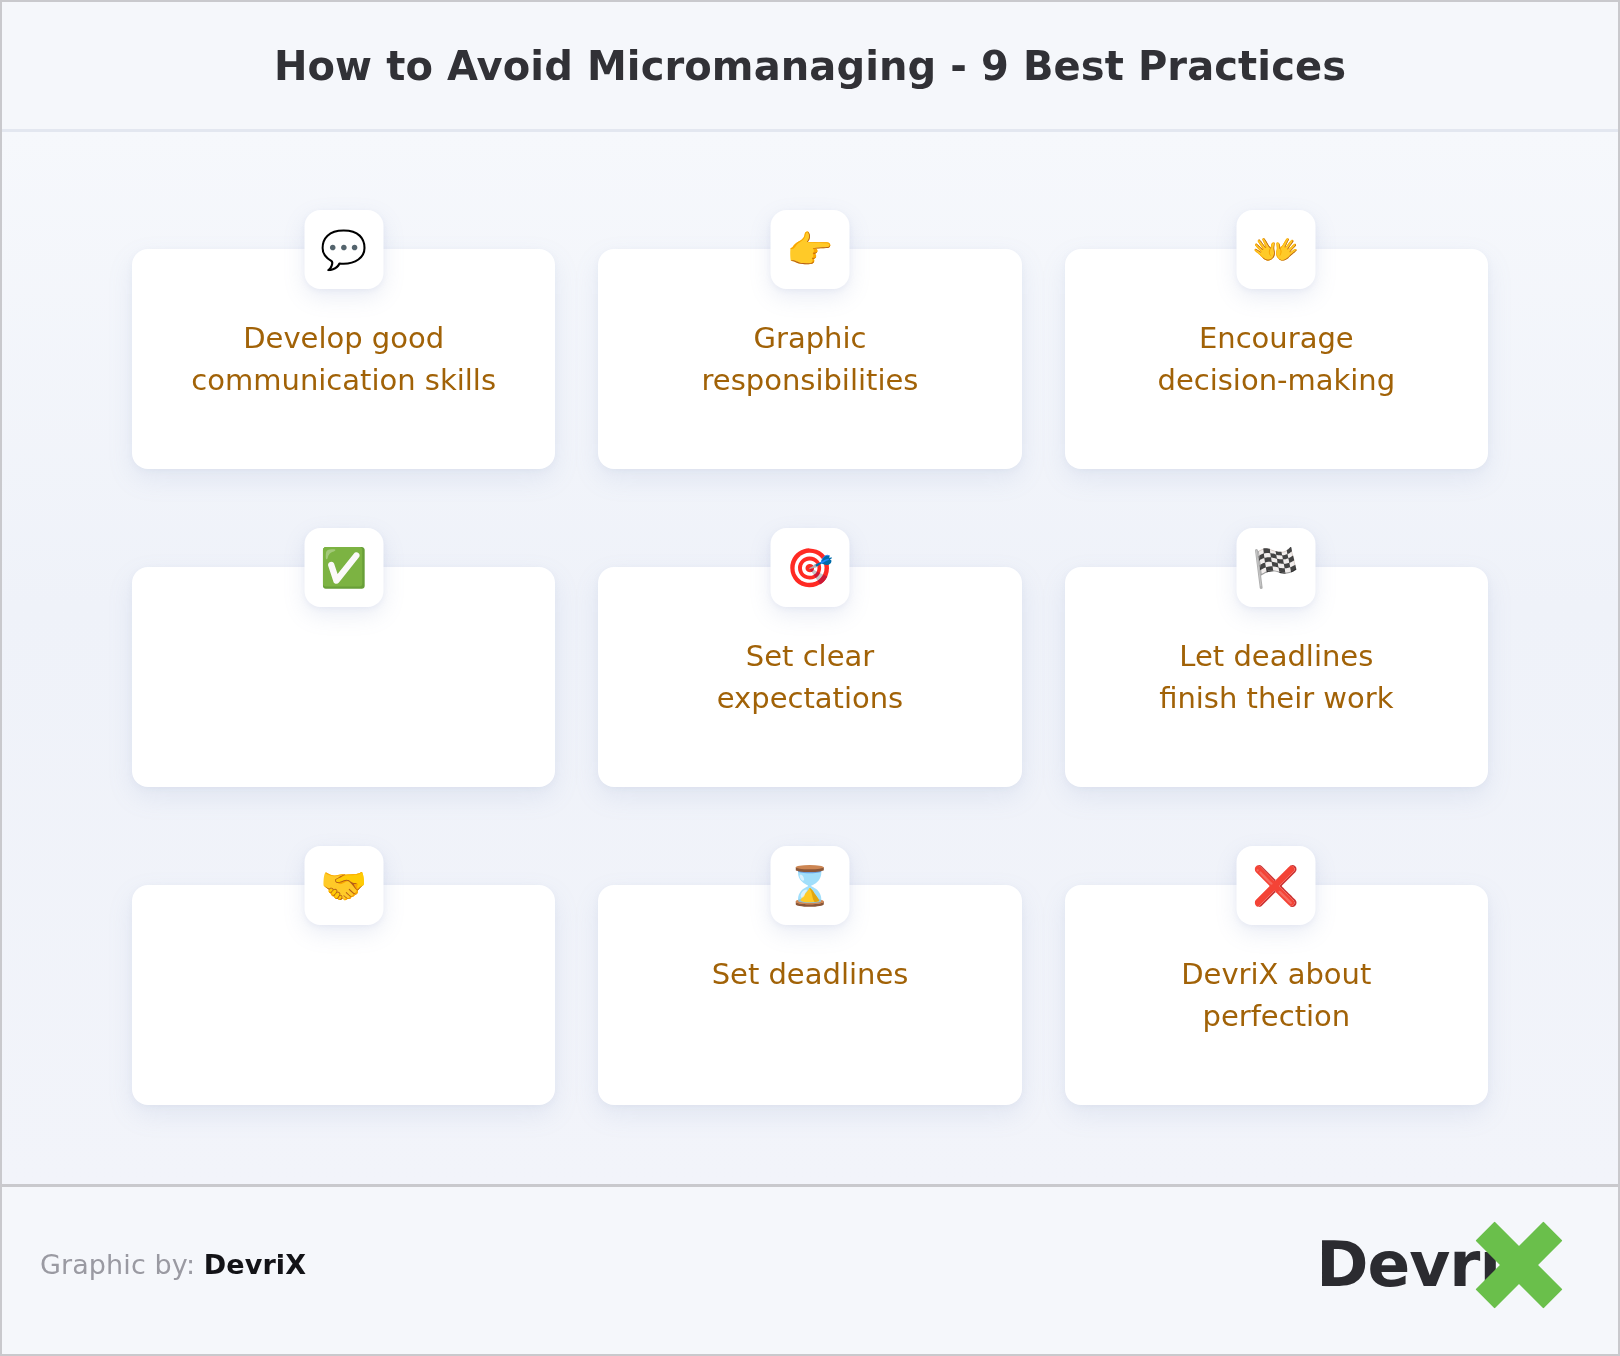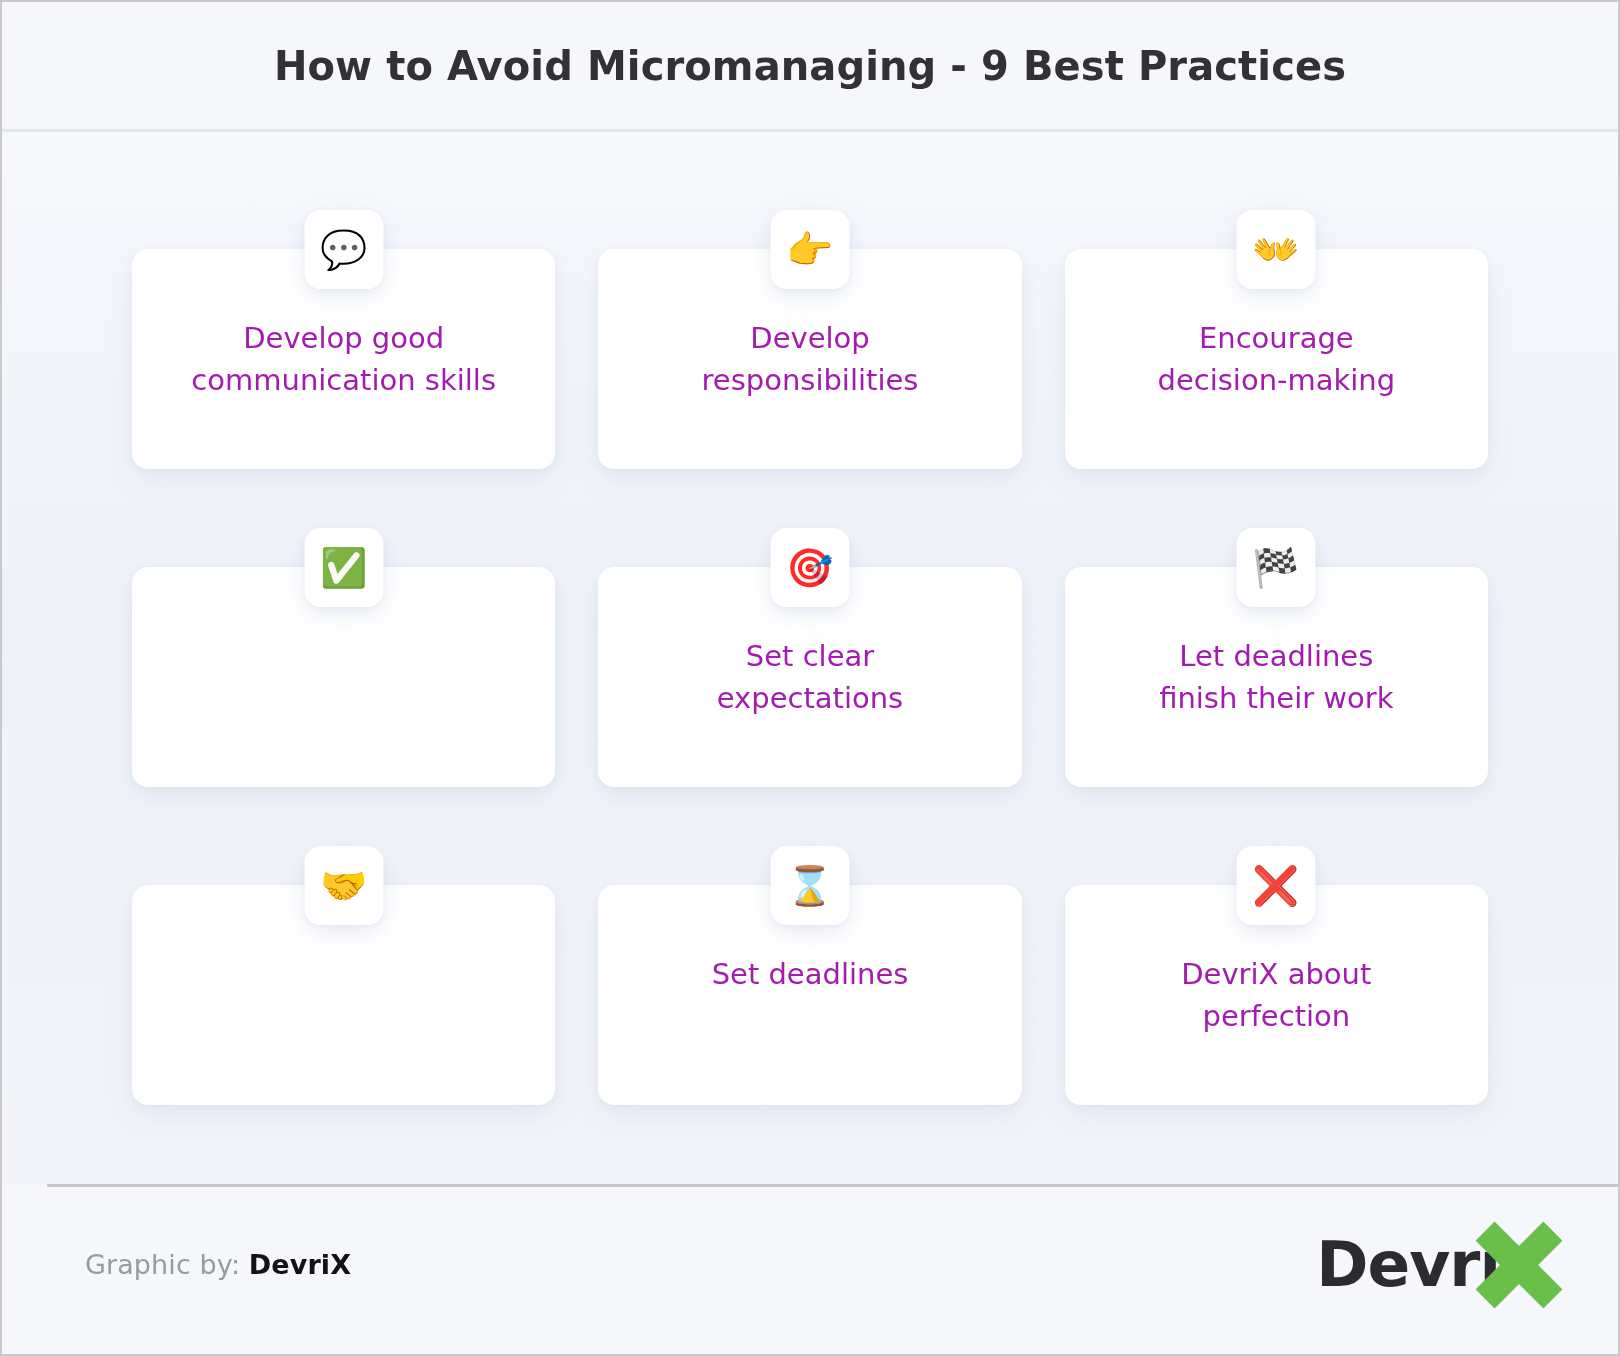--- a/index.html
+++ b/index.html
@@ -86,21 +86,21 @@
     justify-content: center;
     box-sizing: border-box;
   }
 
   .card-label {
     margin-top: 68px;
     width: 86%;
     text-align: center;
     font-size: 29px;
     line-height: 1.45;
-    color: #a21caf;
+    color: #a16207;
     font-weight: normal;
     white-space: pre-line;
   }
 
   .icon-badge {
     position: absolute;
     top: -39px;
     left: 50%;
     transform: translateX(-50%);
     width: 79px;
@@ -127,21 +127,20 @@
   .footer {
     flex: 0 0 auto;
     height: 170px;
     box-sizing: border-box;
     border-top: 3px solid #c9c9cd;
     background: #f5f7fb;
     display: flex;
     align-items: center;
     justify-content: space-between;
     padding: 0 38px 12px 38px;
-    margin-left: 45px;
   }
   .credit {
     font-size: 27px;
     color: #9a9aa2;
     letter-spacing: 0.1px;
     white-space: nowrap;
   }
   .credit .brand {
     color: #131317;
     font-weight: bold;
@@ -199,21 +198,21 @@
           <div class="card-label">Develop good
 communication skills</div>
         </div>
       </div>
 
       <div class="card-wrap">
         <div class="card">
           <div class="icon-badge">
             <span class="icon-glyph">👉</span>
           </div>
-          <div class="card-label">Develop
+          <div class="card-label">Graphic
 responsibilities</div>
         </div>
       </div>
 
       <div class="card-wrap">
         <div class="card">
           <div class="icon-badge">
             <span class="icon-glyph">👐</span>
           </div>
           <div class="card-label">Encourage

